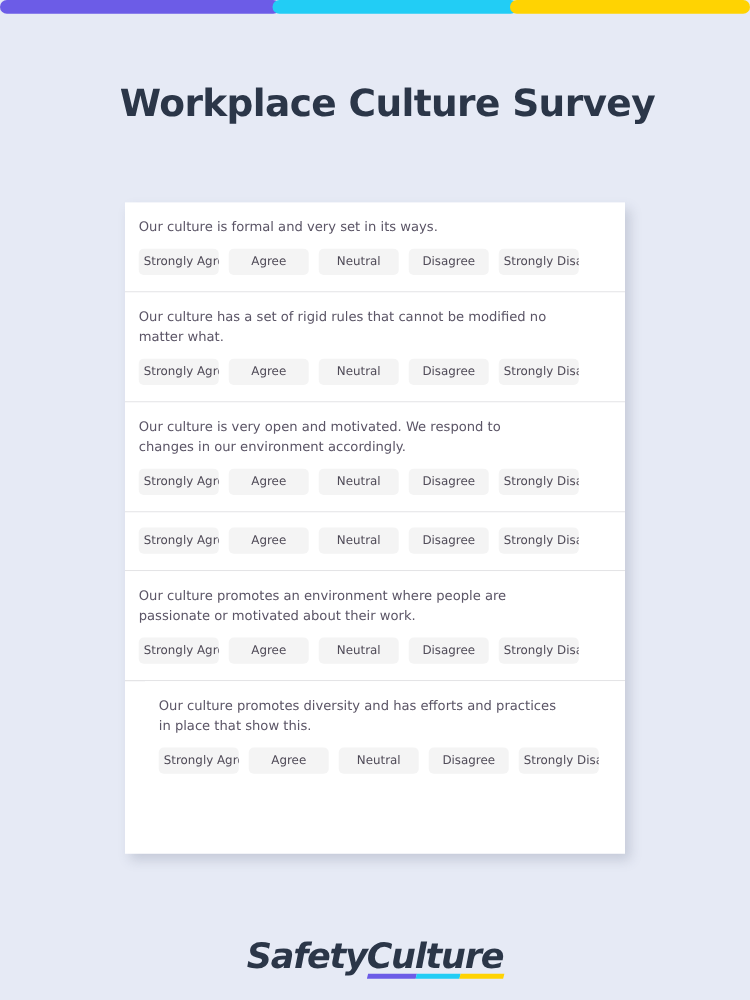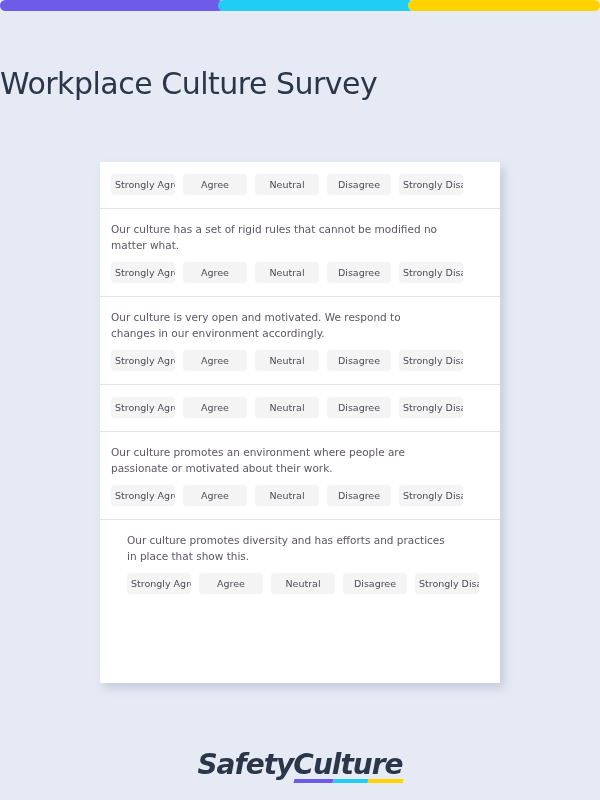--- a/index.html
+++ b/index.html
@@ -31,23 +31,23 @@
   .topbar-seg.s0 { width: 226px; background: #6c5ce7; }
   .topbar-seg.s1 { width: 198px; background: #22cdf5; }
   .topbar-seg.s2 { width: 194px; background: #ffd302; margin-right: 0; }
 
   
   .page-title {
     position: absolute;
     top: 66px;
     left: 0;
     width: 524px;
-    text-align: left;
+    text-align: right;
     font-size: 30px;
-    font-weight: normal;
+    font-weight: bold;
     letter-spacing: -0.5px;
     color: #2b3648;
     font-family: "DejaVu Sans", sans-serif;
   }
 
   
   .survey-card {
     position: absolute;
     left: 100px;
     top: 162px;
@@ -143,20 +143,21 @@
 <div class="topbar">
   <div class="topbar-seg s0"></div>
   <div class="topbar-seg s1"></div>
   <div class="topbar-seg s2"></div>
 </div>
 
 <div class="page-title">Workplace Culture Survey</div>
 
 <div class="survey-card" id="survey-card">
     <div class="question-block">
+      <div class="question-text">Our culture is formal and very set in its ways.</div>
       <div class="options-row">
         <div class="option-btn">Strongly Agree</div>
         <div class="option-btn">Agree</div>
         <div class="option-btn">Neutral</div>
         <div class="option-btn">Disagree</div>
         <div class="option-btn">Strongly Disagree</div>
       </div>
     </div>
     <div class="question-block">
       <div class="question-text">Our culture has a set of rigid rules that cannot be modified no matter what.</div>

